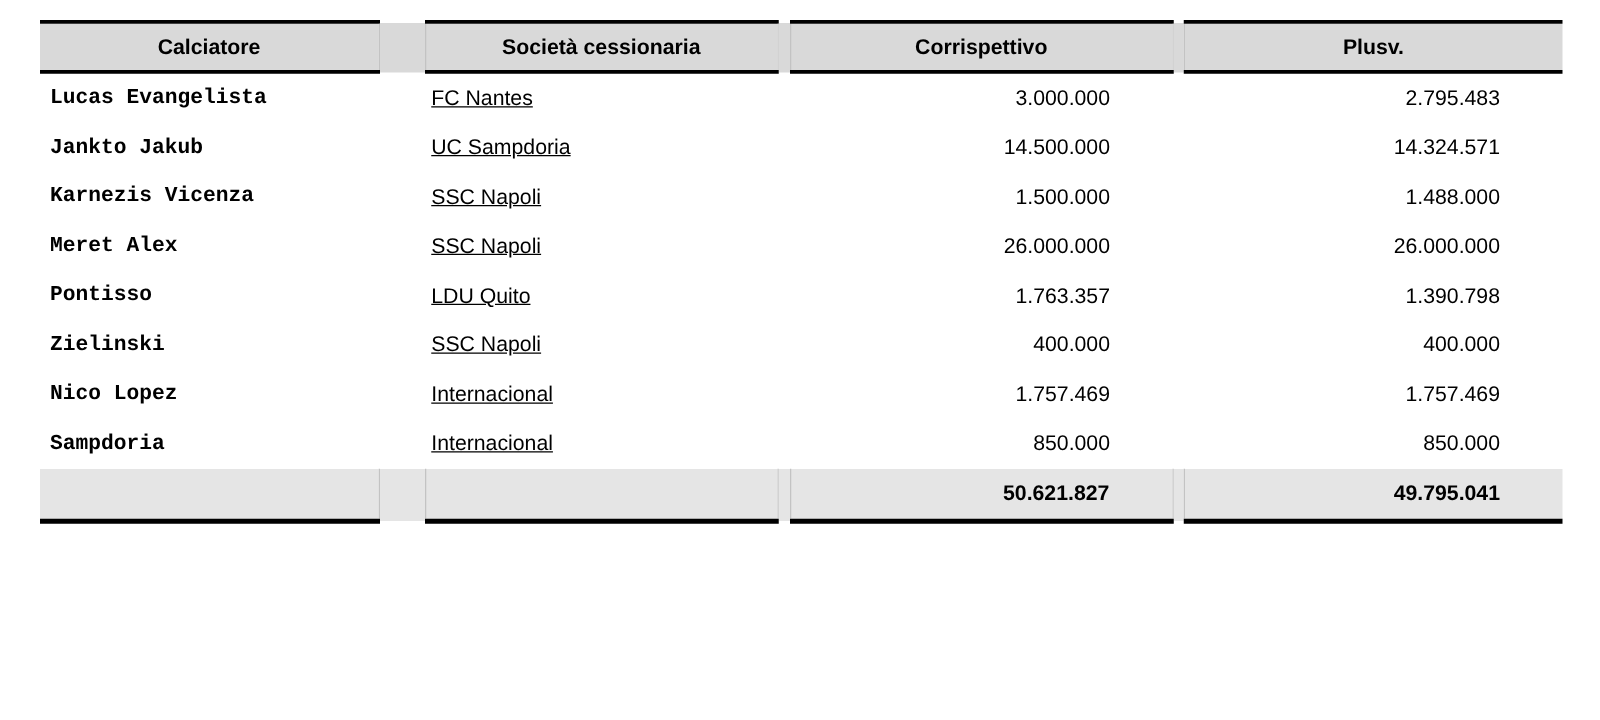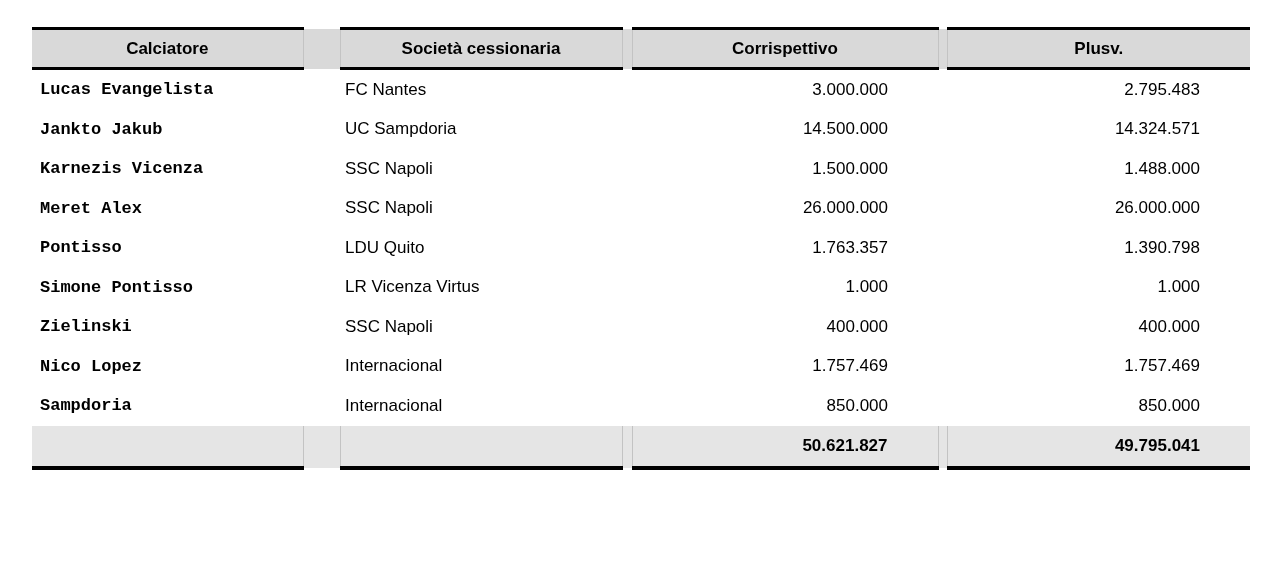--- a/index.html
+++ b/index.html
@@ -16,21 +16,21 @@
   }
   .page {
     position: relative;
     width: 1280px;
     height: 576px;
     background: #ffffff;
   }
   table.tbl {
     position: absolute;
     left: 32px;
-    top: 27px;
+    top: 16px;
     width: 1218px;
     border-collapse: collapse;
     table-layout: fixed;
   }
   th, td {
     padding: 0;
     margin: 0;
     font-size: 17px;
     white-space: nowrap;
     overflow: hidden;
@@ -59,20 +59,21 @@
   }
   td.name {
     font-weight: 700;
     text-align: left;
     padding-left: 8px;
     font-family: Liberation Mono, monospace;
   }
   td.club {
     text-align: left;
     padding-left: 5px;
+    text-decoration: underline;
   }
   td.num {
     text-align: right;
     padding-right: 50px;
   }
   
   tfoot td {
     background: #e5e5e5;
     height: 40px;
     border-bottom: 4px solid #000000;
@@ -154,29 +155,20 @@
   <tr>
     <td class="name">Pontisso</td>
     <td class="sp"></td>
     <td class="club">LDU Quito</td>
     <td class="sp"></td>
     <td class="num">1.763.357</td>
     <td class="sp"></td>
     <td class="num">1.390.798</td>
   </tr>
 
-  <tr>
-    <td class="name">Simone Pontisso</td>
-    <td class="sp"></td>
-    <td class="club">LR Vicenza Virtus</td>
-    <td class="sp"></td>
-    <td class="num">1.000</td>
-    <td class="sp"></td>
-    <td class="num">1.000</td>
-  </tr>
 
 
   <tr>
     <td class="name">Zielinski</td>
     <td class="sp"></td>
     <td class="club">SSC Napoli</td>
     <td class="sp"></td>
     <td class="num">400.000</td>
     <td class="sp"></td>
     <td class="num">400.000</td>

